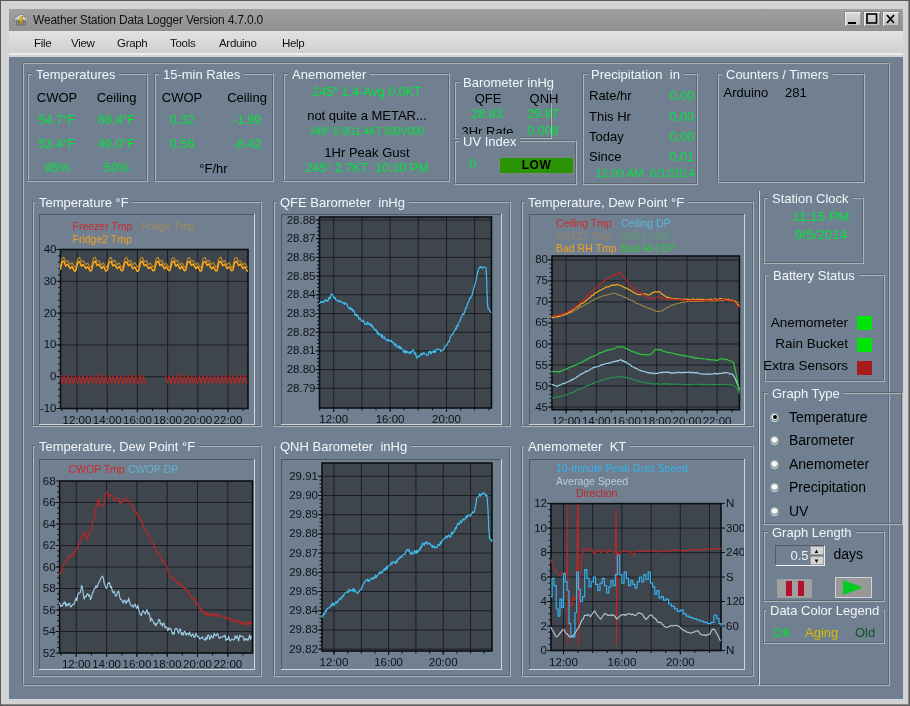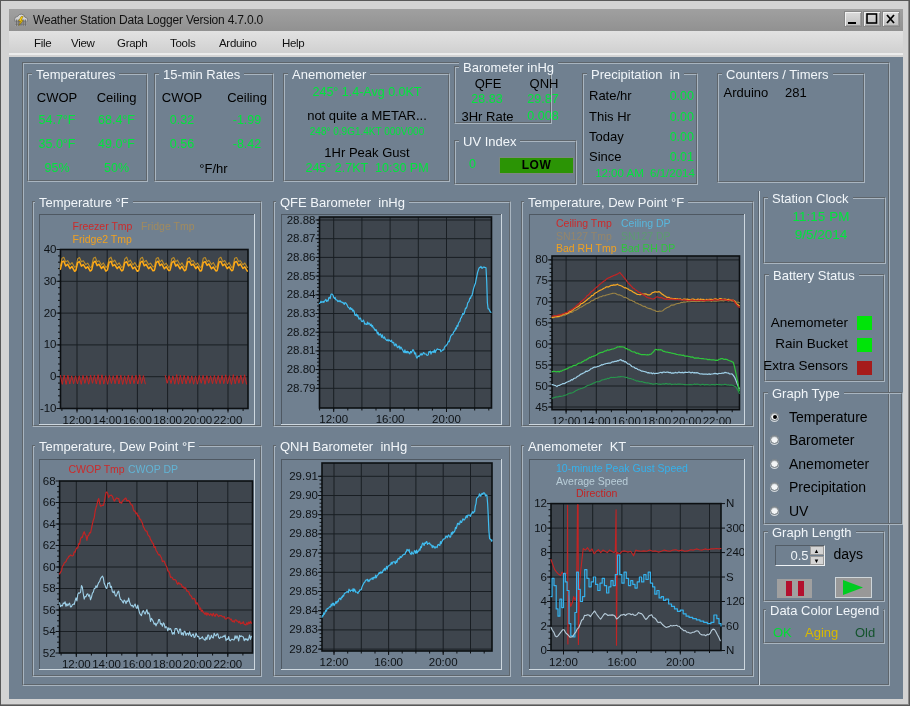--- a/index.html
+++ b/index.html
@@ -73,21 +73,21 @@
   </div>
   <div id="client"></div>
   <div id="mainpanel"></div>
 
   <div class="gb " style="left:26px;top:72px;width:121px;height:109px">
       <span class="gbt" style="left:3px">Temperatures</span>
     <div class="wl ctr" style="left:28px;top:14.5px">CWOP</div>
     <div class="wl ctr" style="left:87.5px;top:14.5px">Ceiling</div>
     <div class="gv ctr" style="left:28px;top:37.5px">54.7°F</div>
     <div class="gv ctr" style="left:87.5px;top:37.5px">68.4°F</div>
-    <div class="gv ctr" style="left:28px;top:61.5px">35.0°F</div>
+    <div class="gv ctr" style="left:28px;top:61.5px">53.4°F</div>
     <div class="gv ctr" style="left:87.5px;top:61.5px">49.0°F</div>
     <div class="gv ctr" style="left:28px;top:85.5px">95%</div>
     <div class="gv ctr" style="left:87.5px;top:85.5px">50%</div>
   </div>
   <div class="gb " style="left:153px;top:72px;width:120px;height:109px">
       <span class="gbt" style="left:3px">15-min Rates</span>
     <div class="wl ctr" style="left:26px;top:14.5px">CWOP</div>
     <div class="wl ctr" style="left:91px;top:14.5px">Ceiling</div>
     <div class="gv ctr" style="left:26px;top:37.5px">0.32</div>
     <div class="gv ctr" style="left:91px;top:37.5px">-1.99</div>
@@ -96,21 +96,21 @@
     <div class="wl ctr" style="left:57.5px;top:85.5px">°F/hr</div>
   </div>
   <div class="gb " style="left:282px;top:72px;width:167px;height:109px">
       <span class="gbt" style="left:3px">Anemometer</span>
     <div class="gv ctr" style="left:82px;top:10px">245° 1.4-Avg 0.0KT</div>
     <div class="wl ctr" style="left:82px;top:33px">not quite a METAR...</div>
     <div class="gv ctr" style="left:82px;top:50.5px;font-size:10px">248° 0.9G1.4KT 000V000</div>
     <div class="wl ctr" style="left:82px;top:69.5px">1Hr Peak Gust</div>
     <div class="gv ctr" style="left:82px;top:86px">245° 2.7KT&nbsp; 10:30 PM</div>
   </div>
-  <div class="gb " style="left:453px;top:65px;width:98px;height:58px">
+  <div class="gb " style="left:453px;top:80px;width:98px;height:58px">
       <span class="gbt" style="left:3px">Barometer inHg</span>
     <div class="wl ctr" style="left:32px;top:8px">QFE</div>
     <div class="wl ctr" style="left:88px;top:8px">QNH</div>
     <div class="gv ctr" style="left:31px;top:24px">28.83</div>
     <div class="gv ctr" style="left:87px;top:24px">29.87</div>
     <div class="wl" style="left:5.5px;top:41px">3Hr Rate</div>
     <div class="gv ctr" style="left:87px;top:41px">0.008</div>
   </div>
   <div class="gb " style="left:453px;top:139px;width:123px;height:45px">
       <span class="gbt" style="left:3px">UV Index</span>
@@ -129,21 +129,21 @@
     <div class="wl" style="left:5px;top:74px">Since</div>
     <div class="gv rgt" style="left:110px;top:75px">0.01</div>
     <div class="gv ctr" style="left:61px;top:91.5px;font-size:11.5px">12:00 AM&nbsp; 6/1/2014</div>
   </div>
   <div class="gb " style="left:716px;top:72px;width:148px;height:110px">
       <span class="gbt" style="left:3px">Counters / Timers</span>
     <div class="wl" style="left:4.5px;top:9.5px">Arduino</div>
     <div class="wl" style="left:66px;top:9.5px">281</div>
   </div>
 
-  <div class="gb " style="left:762px;top:196px;width:123px;height:67px">
+  <div class="gb " style="left:762px;top:196px;width:101px;height:67px">
       <span class="gbt" style="left:3px">Station Clock</span>
     <div class="gv ctr" style="left:56px;top:10px;font-size:13.5px">11:15 PM</div>
     <div class="gv ctr" style="left:56px;top:27.5px;font-size:13.5px">9/5/2014</div>
   </div>
   <div class="gb " style="left:763px;top:273px;width:121px;height:108px">
       <span class="gbt" style="left:3px">Battery Status</span>
     <div class="wl rgt" style="left:82px;top:38.5px;font-size:13.5px">Anemometer</div>
     <div class="sq" style="left:91px;top:39.5px;background:#00e409">&nbsp;</div>
     <div class="wl rgt" style="left:82px;top:60px;font-size:13.5px">Rain Bucket</div>
     <div class="sq" style="left:91px;top:61.5px;background:#00e409">&nbsp;</div>

